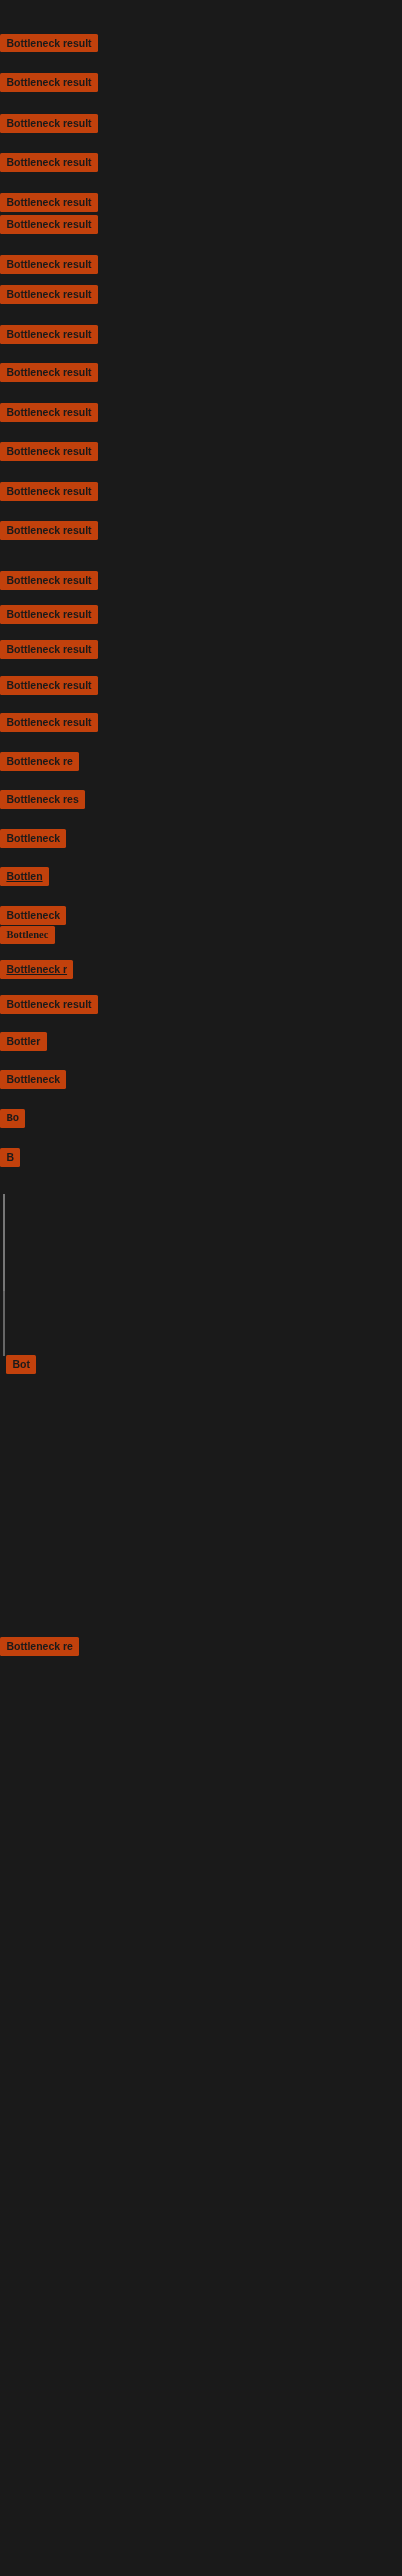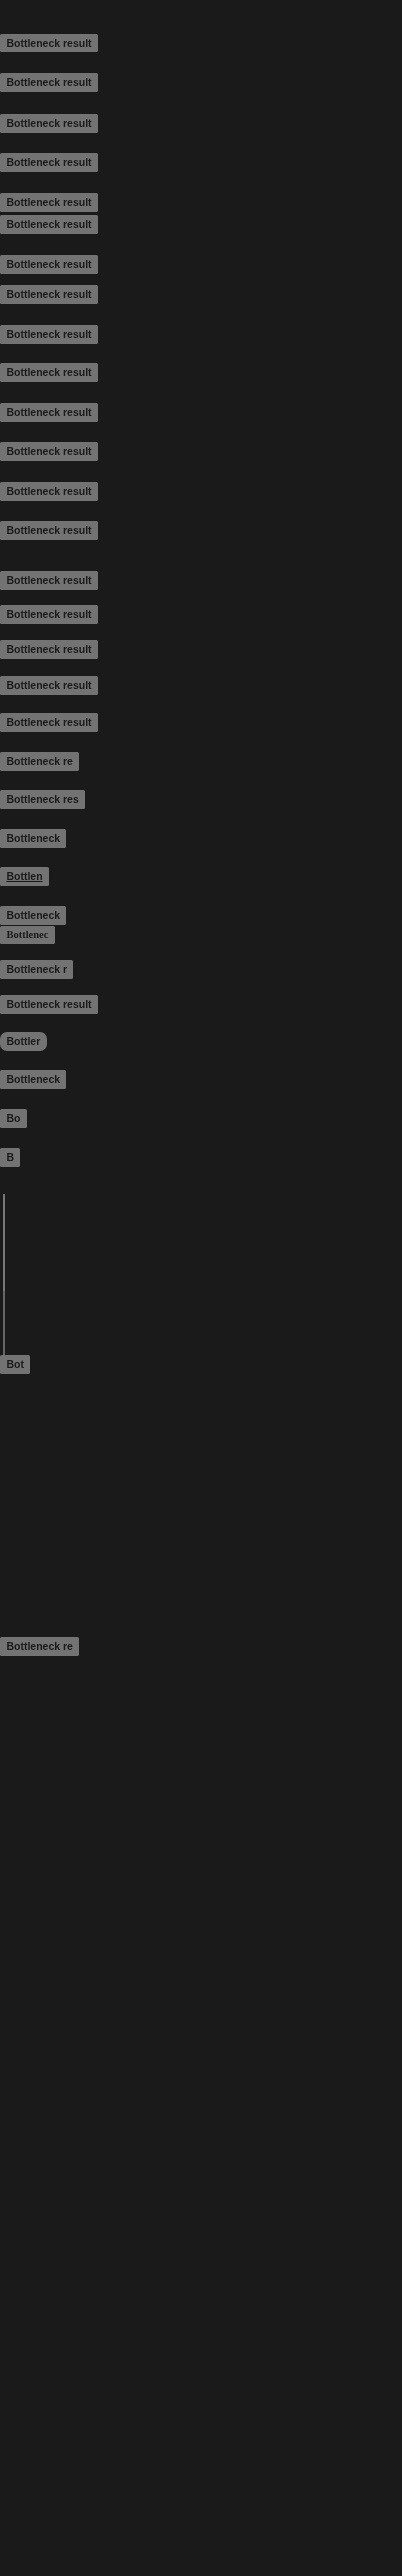--- a/index.html
+++ b/index.html
@@ -25,21 +25,21 @@
     }
 
     .bottleneck-item {
       position: absolute;
       left: 0;
       display: flex;
       align-items: center;
     }
 
     .bottleneck-badge {
-      background-color: #737373;
+      background-color: #c2410c;
       color: #1a1a1a;
       font-size: 10.5px;
       font-weight: bold;
       padding: 3.2px 6.4px;
       border-radius: 1.6px;
       white-space: nowrap;
       overflow: hidden;
       display: inline-block;
     }
   </style>
@@ -118,39 +118,39 @@
     <div class="bottleneck-item" style="top: 840px;">
       <span class="bottleneck-badge" style="max-width: 71px; text-decoration: underline;">Bottlen</span>
     </div>
     <div class="bottleneck-item" style="top: 879px;">
       <span class="bottleneck-badge" style="max-width: 85px;">Bottleneck</span>
     </div>
     <div class="bottleneck-item" style="top: 899px;">
       <span class="bottleneck-badge" style="max-width: 81px; font-family: Liberation Serif, serif;">Bottlenec</span>
     </div>
     <div class="bottleneck-item" style="top: 933px;">
-      <span class="bottleneck-badge" style="max-width: 97px;">Bottleneck r</span>
+      <span class="bottleneck-badge" style="max-width: 97px; text-decoration: underline;">Bottleneck r</span>
     </div>
     <div class="bottleneck-item" style="top: 968px;">
       <span class="bottleneck-badge" style="max-width: 122px;">Bottleneck result</span>
     </div>
     <div class="bottleneck-item" style="top: 1005px;">
-      <span class="bottleneck-badge" style="max-width: 64px; border-radius: 7px;">Bottler</span>
+      <span class="bottleneck-badge" style="max-width: 64px;">Bottler</span>
     </div>
     <div class="bottleneck-item" style="top: 1043px;">
       <span class="bottleneck-badge" style="max-width: 85px;">Bottleneck</span>
     </div>
     <div class="bottleneck-item" style="top: 1082px;">
-      <span class="bottleneck-badge" style="max-width: 39px;">Bo</span>
+      <span class="bottleneck-badge" style="max-width: 39px; font-family: Liberation Mono, monospace;">Bo</span>
     </div>
     <div class="bottleneck-item" style="top: 1121px;">
       <span class="bottleneck-badge" style="max-width: 27px;">B</span>
     </div>
     <div style="position: absolute; top: 1248px; left: 3.2px; width: 1.6px; height: 81px; background-color: rgb(102, 102, 102);"></div>
     <div class="bottleneck-item" style="top: 1328px;">
-      <span class="bottleneck-badge" style="max-width: 42px;">Bot</span>
+      <span class="bottleneck-badge" style="max-width: 42px; margin-left: 6px;">Bot</span>
     </div>
     <div class="bottleneck-item" style="top: 1610px;">
       <span class="bottleneck-badge" style="max-width: 103px;">Bottleneck re</span>
     </div>
     <div style="position: absolute; top: 1167px; left: 3.2px; width: 1.6px; height: 97px; background-color: rgb(119, 119, 119);"></div>
   </div>
 
 
 </body></html>

